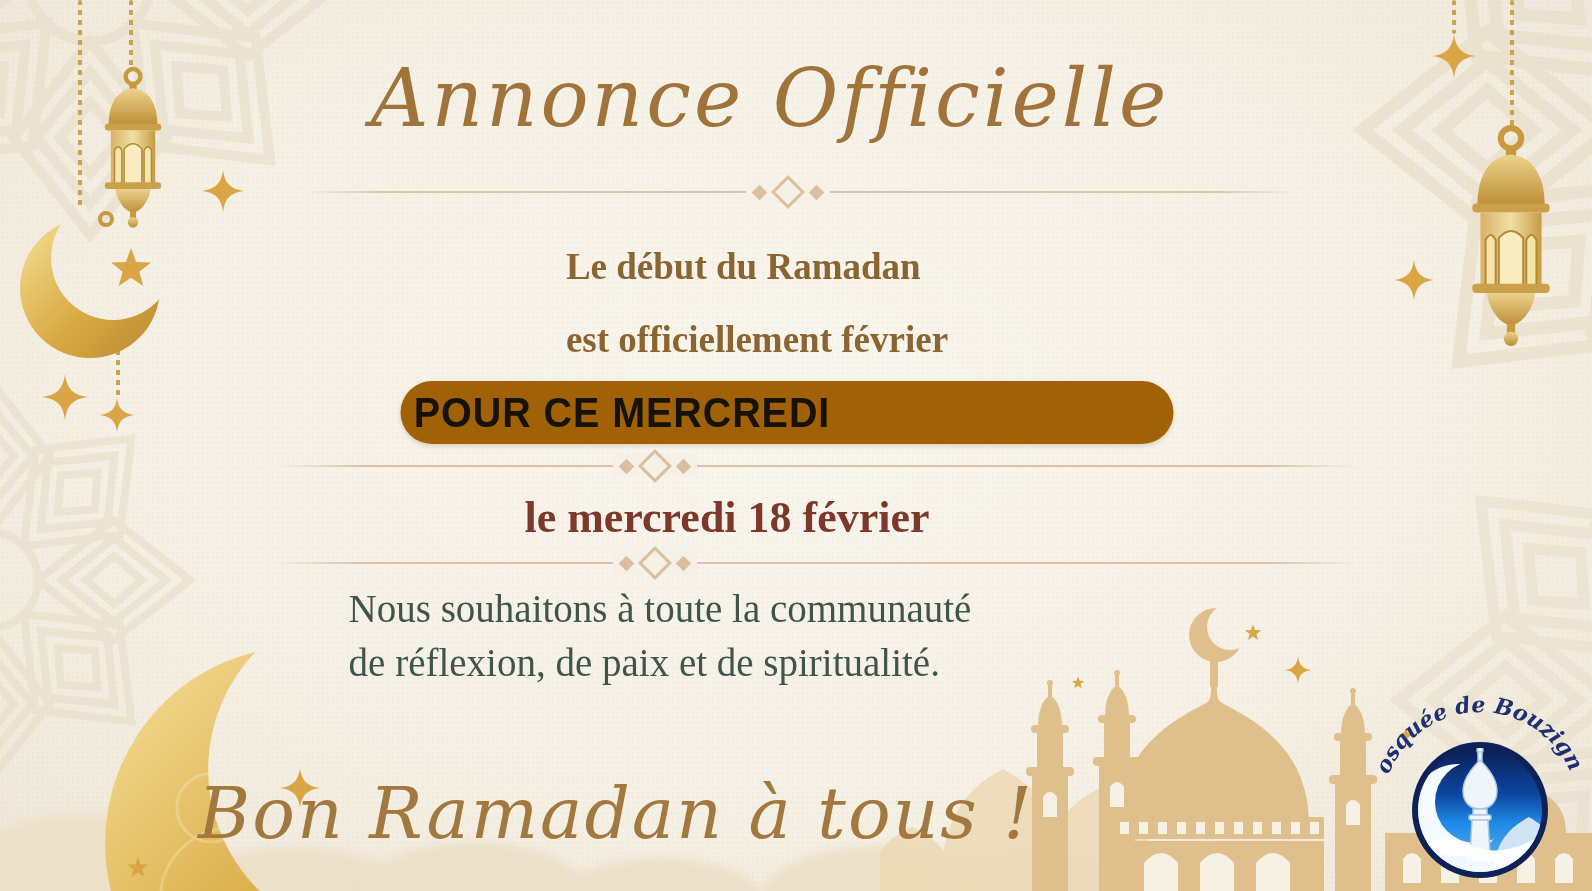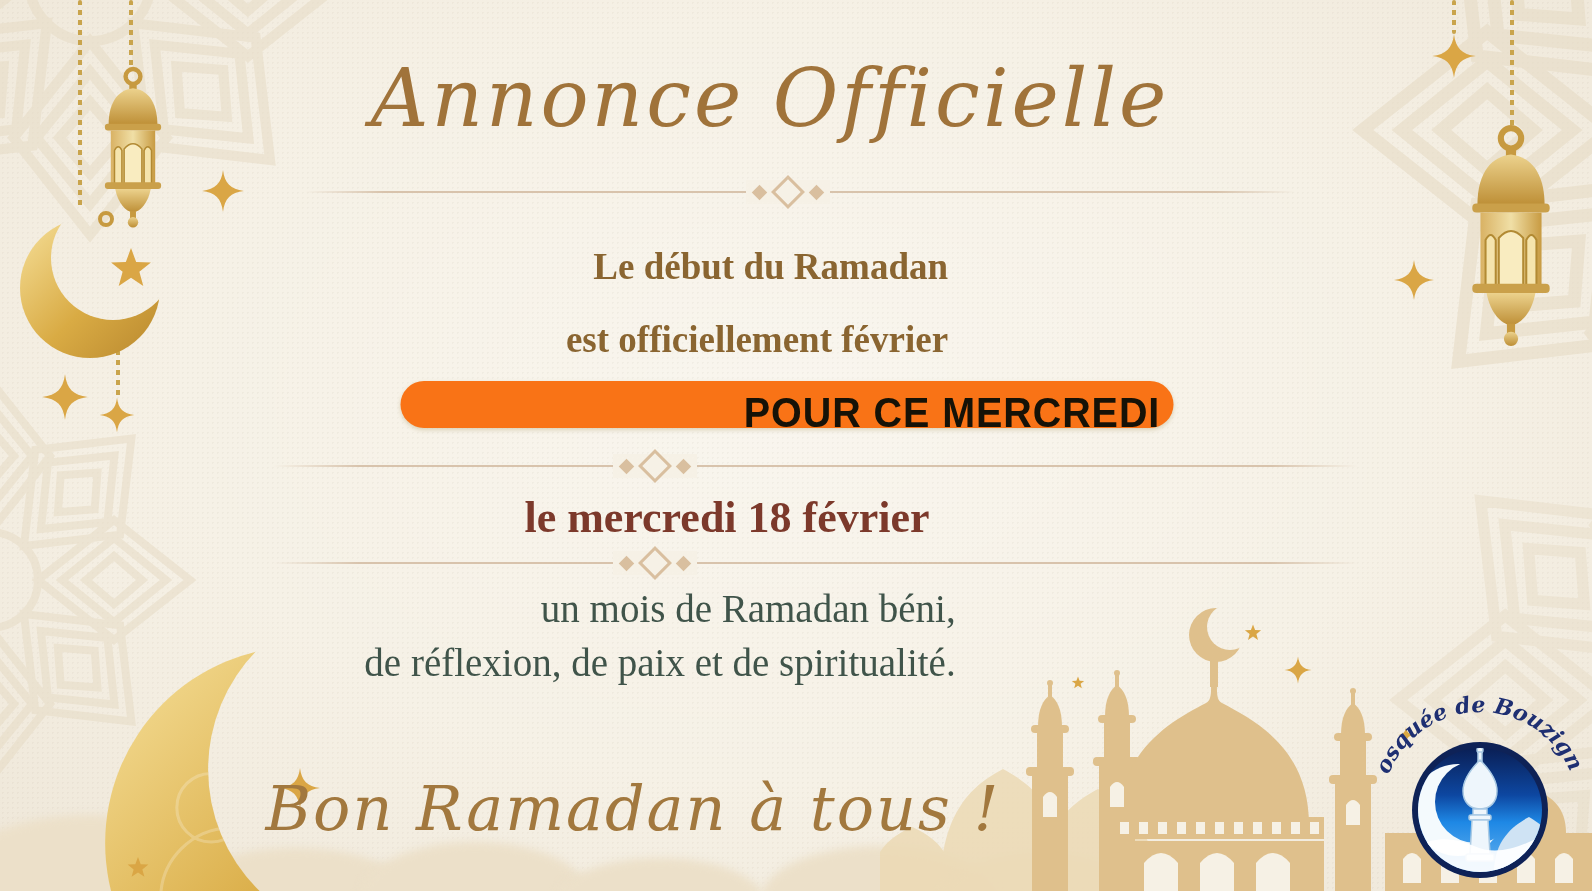--- a/index.html
+++ b/index.html
@@ -10,32 +10,32 @@
   .poster::after{content:"";position:absolute;inset:0;z-index:0;pointer-events:none;
     background-image:radial-gradient(rgba(120,100,70,.05) 1px, transparent 1px);background-size:5px 5px;}
   .dec{position:absolute;z-index:2;}
   .mandala{position:absolute;z-index:1;}
   .chain{position:absolute;z-index:2;width:4px;border-radius:2px;
     background:repeating-linear-gradient(#c9a44c 0 5px, transparent 5px 10px);}
   .cloud{position:absolute;z-index:1;background:#ece0c9;border-radius:50%;filter:blur(4px);}
   .mosque{position:absolute;z-index:1;}
   .logo{position:absolute;z-index:5;}
   
-  .txt{position:absolute;z-index:4;white-space:nowrap;transform:translateX(-50%);text-align:right;}
+  .txt{position:absolute;z-index:4;white-space:nowrap;transform:translateX(-50%);text-align:left;}
   .title{top:52px;left:770px;font-family:"DejaVu Serif",serif;font-style:italic;font-weight:400;
     font-size:80px;letter-spacing:3px;color:#a0733a;}
   .headline{top:230px;left:757px;font-size:37px;line-height:73px;font-weight:700;color:#8a6531;}
-  .banner{top:381px;left:787px;width:773px;height:47px;background:#f97316;border-radius:32px;
+  .banner{top:381px;left:787px;width:773px;height:63px;background:#a16207;border-radius:32px;
     box-shadow:0 2px 4px rgba(140,110,30,.25);line-height:63px;text-decoration:underline;}
   .banner .banner-text{display:inline-block;transform:scaleX(.94);font-family:"Liberation Sans",sans-serif;
     font-weight:800;font-size:42px;letter-spacing:1px;color:#161207;}
   .date{top:492px;left:727px;font-size:44px;font-weight:700;color:#7c392b;}
   .message{top:582px;left:660px;font-size:39px;line-height:54px;color:#40544a;}
-  .closing{top:772px;left:633px;font-family:"DejaVu Serif",serif;font-style:italic;
-    font-size:62px;letter-spacing:2px;color:#a2783e;}
+  .closing{top:772px;left:616px;font-family:"DejaVu Serif",serif;font-style:italic;
+    font-size:71px;letter-spacing:2px;color:#a2783e;}
   
   .divider{position:absolute;z-index:3;height:26px;}
   .divider .div-line{position:absolute;top:12px;left:0;right:0;height:2px;
     background:linear-gradient(90deg, rgba(216,195,172,0) 0%, #d8c3ac 8%, #d8c3ac 92%, rgba(216,195,172,0) 100%);}
   .divider .div-orn{position:absolute;top:13px;transform:translate(-50%,-50%);
     display:flex;align-items:center;gap:11px;background:#f6f1e6;padding:0 8px;}
   .dsmall{width:11px;height:11px;background:#d9bf9f;transform:rotate(45deg);}
   .dhollow{width:18px;height:18px;border:3px solid #d9bf9f;transform:rotate(45deg);background:transparent;}
 </style>
 </head>
@@ -302,21 +302,21 @@
   <div class="divider" style="left:273px;top:550px;width:1085px;">
     <div class="div-line"></div>
     <div class="div-orn" style="left:35.2%">
       <span class="dsmall"></span>
       <span class="dhollow"></span>
       <span class="dsmall"></span>
     </div>
   </div>
 
   <div class="txt message">
-    <div>un mois de Ramadan béni,</div>
+    <div>Nous souhaitons à toute la communauté</div>
     <div>de réflexion, de paix et de spiritualité.</div>
   </div>
 
   <div class="txt closing">Bon Ramadan à tous !</div>
 
   <svg class="logo" width="218" height="206" viewBox="0 0 218 206" style="left:1366px;top:686px;">
     <defs>
       <path id="arcpath" d="M25,83 A98,98 0 0 1 203,83" fill="none"></path>
       <clipPath id="logoclip">
           <circle cx="114" cy="124" r="62"></circle>

